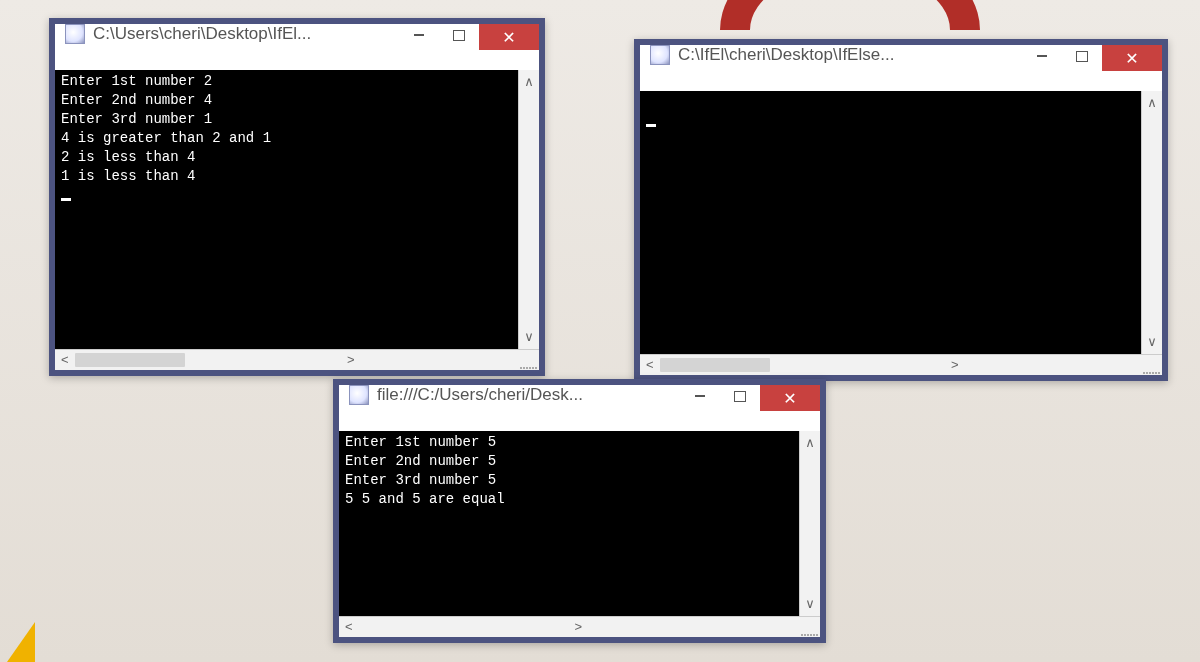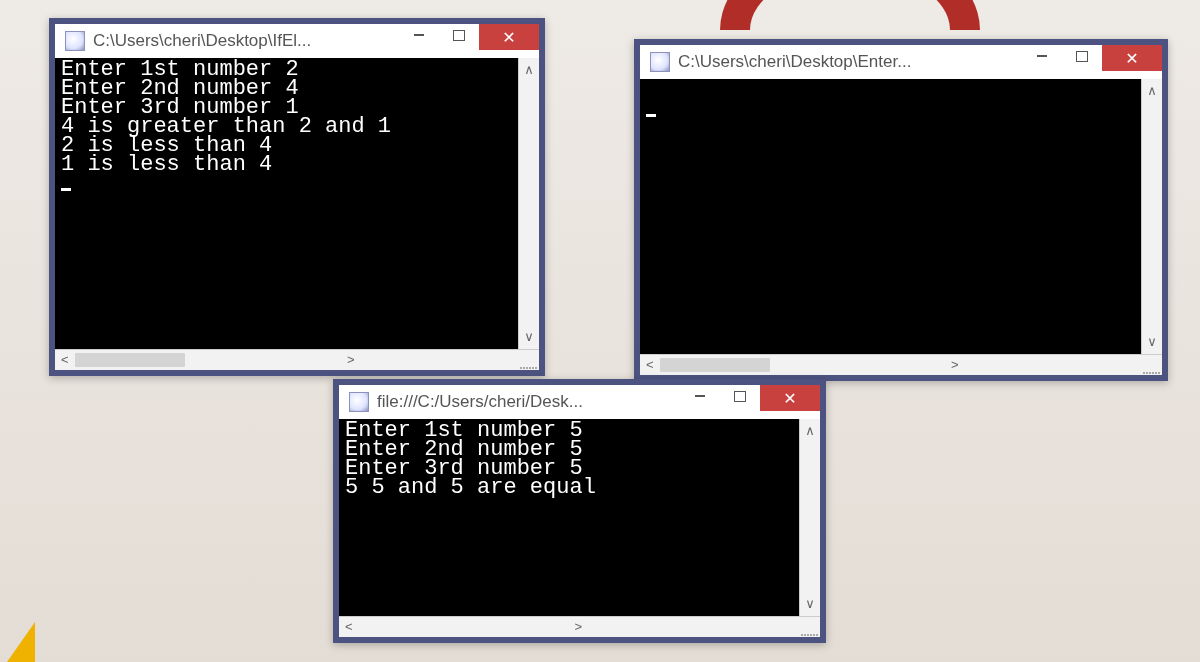--- a/index.html
+++ b/index.html
@@ -1,30 +1,30 @@
 <!DOCTYPE html>
 <html><head>
 <meta charset="utf-8">
 <style>
   html,body{margin:0;padding:0;width:1200px;height:662px;overflow:hidden;font-family:Segoe UI,Tahoma,sans-serif}
   .stage{position:relative;width:1200px;height:662px;background:linear-gradient(180deg,#eeeae5 0%,#e3ddd5 100%)}
   .red-arc{position:absolute;top:-60px;left:720px;width:200px;height:120px;border:30px solid #b12e28;border-radius:50%;clip-path:inset(0 0 50% 0)}
   .yellow-tri{position:absolute;left:0;bottom:-10px;width:0;height:0;border-left:35px solid transparent;border-bottom:50px solid #f0b200}
   .window{position:absolute;display:flex;flex-direction:column;box-shadow:0 2px 8px rgba(0,0,0,.25)}
   .window.frame{border:6px solid #4c5380}
-  .titlebar{height:34px;background:#fff;display:flex;align-items:center;color:#555;font-size:17px;white-space:nowrap;overflow:hidden}
+  .titlebar{height:46px;background:#fff;display:flex;align-items:flex-start;color:#555;font-size:17px;white-space:nowrap;overflow:hidden}
   .titlebar .app-icon{width:18px;height:18px;margin:0 8px 0 10px;background:radial-gradient(circle at 40% 40%,#fff 0,#dfe4ff 60%,#8b93bd 100%);border:1px solid #8b93bd;position:relative}
   .titlebar .title-text{flex:1;overflow:hidden;text-overflow:ellipsis}
   .winbtns{display:flex;align-items:flex-start;height:100%}
   .winbtn{height:22px;width:40px;display:flex;align-items:center;justify-content:center;font-size:13px;color:#555}
   .winbtn.min::before{content:"";width:10px;height:2px;background:#555}
   .winbtn.max{position:relative}
   .winbtn.max::before{content:"";width:10px;height:9px;border:1.6px solid #555}
   .winbtn.close{background:#c8413f;width:60px;height:26px;color:#fff;font-size:16px;font-weight:400}
-  .console{background:#000;color:#fff;flex:1;padding:2px 6px 0 6px;font-family:"Lucida Console","Courier New",monospace;font-size:22px;line-height:19px;white-space:pre;position:relative;overflow:hidden}
+  .console{background:#000;color:#fff;flex:1;padding:2px 6px 0 6px;font-family:"Lucida Console","Courier New",monospace;font-size:14px;line-height:19px;white-space:pre;position:relative;overflow:hidden}
   .cursor{display:inline-block;width:10px;height:3px;background:#fff;vertical-align:-2px}
   .vscroll{width:20px;background:#f2f2f2;border-left:1px solid #ccc;display:flex;flex-direction:column;justify-content:space-between;align-items:center}
   .arrow{font-size:13px;color:#666;line-height:20px;padding:2px 0}
   .hscroll{height:20px;background:#f2f2f2;border-top:1px solid #ccc;display:flex;align-items:center}
   .hscroll .arrow{font-size:13px;color:#666;padding:0 6px}
   .thumb{height:14px;width:110px;background:#d4d4d4;border-radius:1px}
   .hscroll .grip{margin-left:auto;width:18px;height:18px;display:flex;flex-wrap:wrap;align-items:flex-end;justify-content:flex-end;padding:2px;gap:1px}
   .grip span{width:2px;height:2px;background:#aaa}
   .body-row{display:flex;flex:1}
 </style>
@@ -69,21 +69,21 @@
           <span></span>
           <span></span>
           <span></span>
         </div>
     </div>
   </div>
 
   <div class="window frame" style="left:634px;top:39px;width:522px;height:330px">
     <div class="titlebar">
       <span class="app-icon"></span>
-      <span class="title-text">C:\Users\cheri\Desktop\Enter...</span>
+      <span class="title-text">C:\IfEl\cheri\Desktop\IfElse...</span>
       <div class="winbtns">
         <div class="winbtn min"></div>
         <div class="winbtn max"></div>
         <div class="winbtn close">✕</div>
       </div>
     </div>
     <div class="body-row">
       <div class="console">
 <span class="cursor"></span></div>
       <div class="vscroll">

